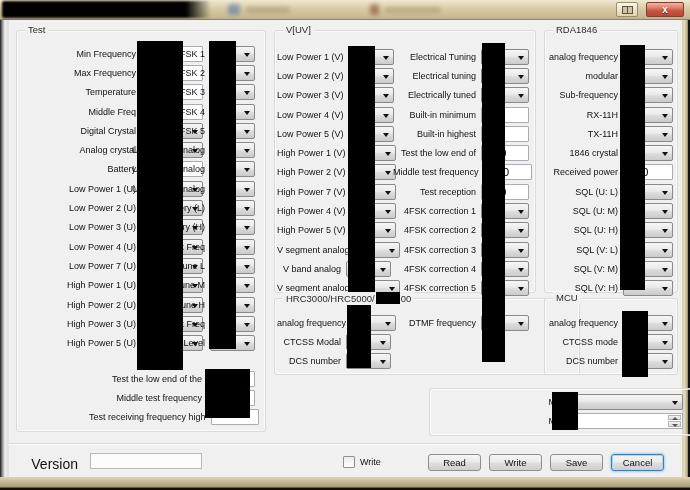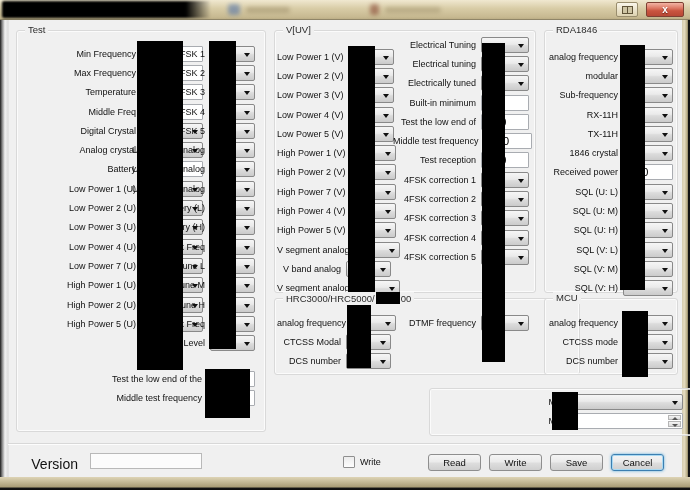--- a/index.html
+++ b/index.html
@@ -183,20 +183,26 @@
             </span>
           </div>
 
           <div class="row">
             <span class="lbl">High Power 2 (U)</span>
             <span class="ctl combo">
               <b class="combo-arrow"></b>
             </span>
           </div>
 
+          <div class="row">
+            <span class="lbl">High Power 3 (U)</span>
+            <span class="ctl combo">
+              <b class="combo-arrow"></b>
+            </span>
+          </div>
 
 
           <div class="row">
             <span class="lbl">High Power 5 (U)</span>
             <span class="ctl combo">
               <b class="combo-arrow"></b>
             </span>
           </div>
         </div>
       <div class="col cw45" style="left:104px;top:13px;width:134px">
@@ -318,20 +324,24 @@
           <div class="row">
             <span class="lbl">Test the low end of the</span>
             <span class="ctl text"></span>
           </div>
 
           <div class="row">
             <span class="lbl">Middle test frequency</span>
             <span class="ctl text"></span>
           </div>
 
+          <div class="row">
+            <span class="lbl">Test receiving frequency high</span>
+            <span class="ctl text"></span>
+          </div>
         </div>
     </div>
 
     <div class="group" style="left:274px;top:30px;width:262px;height:263px">
       <div class="group-title">V[UV]</div>
       <div class="col cw45" style="left:2px;top:16px;width:114px">
 
           <div class="row">
             <span class="lbl">Low Power 1 (V)</span>
             <span class="ctl combo">
@@ -416,21 +426,21 @@
             </span>
           </div>
 
           <div class="row">
             <span class="lbl">V segment analog</span>
             <span class="ctl combo">
               <b class="combo-arrow"></b>
             </span>
           </div>
         </div>
-      <div class="col cw48" style="left:118px;top:4px;width:136px">
+      <div class="col cw48" style="left:118px;top:16px;width:136px">
 
           <div class="row">
             <span class="lbl">Electrical Tuning</span>
             <span class="ctl combo">
               <b class="combo-arrow"></b>
             </span>
           </div>
 
           <div class="row">
             <span class="lbl">Electrical tuning</span>
@@ -444,20 +454,24 @@
             <span class="ctl combo">
               <b class="combo-arrow"></b>
             </span>
           </div>
 
           <div class="row">
             <span class="lbl">Built-in minimum</span>
             <span class="ctl text"></span>
           </div>
 
+          <div class="row">
+            <span class="lbl">Built-in highest</span>
+            <span class="ctl text"></span>
+          </div>
 
           <div class="row">
             <span class="lbl">Test the low end of</span>
             <span class="ctl textval">
               <i class="val">0000</i>
             </span>
           </div>
 
           <div class="row">
             <span class="lbl">Middle test frequency</span>

